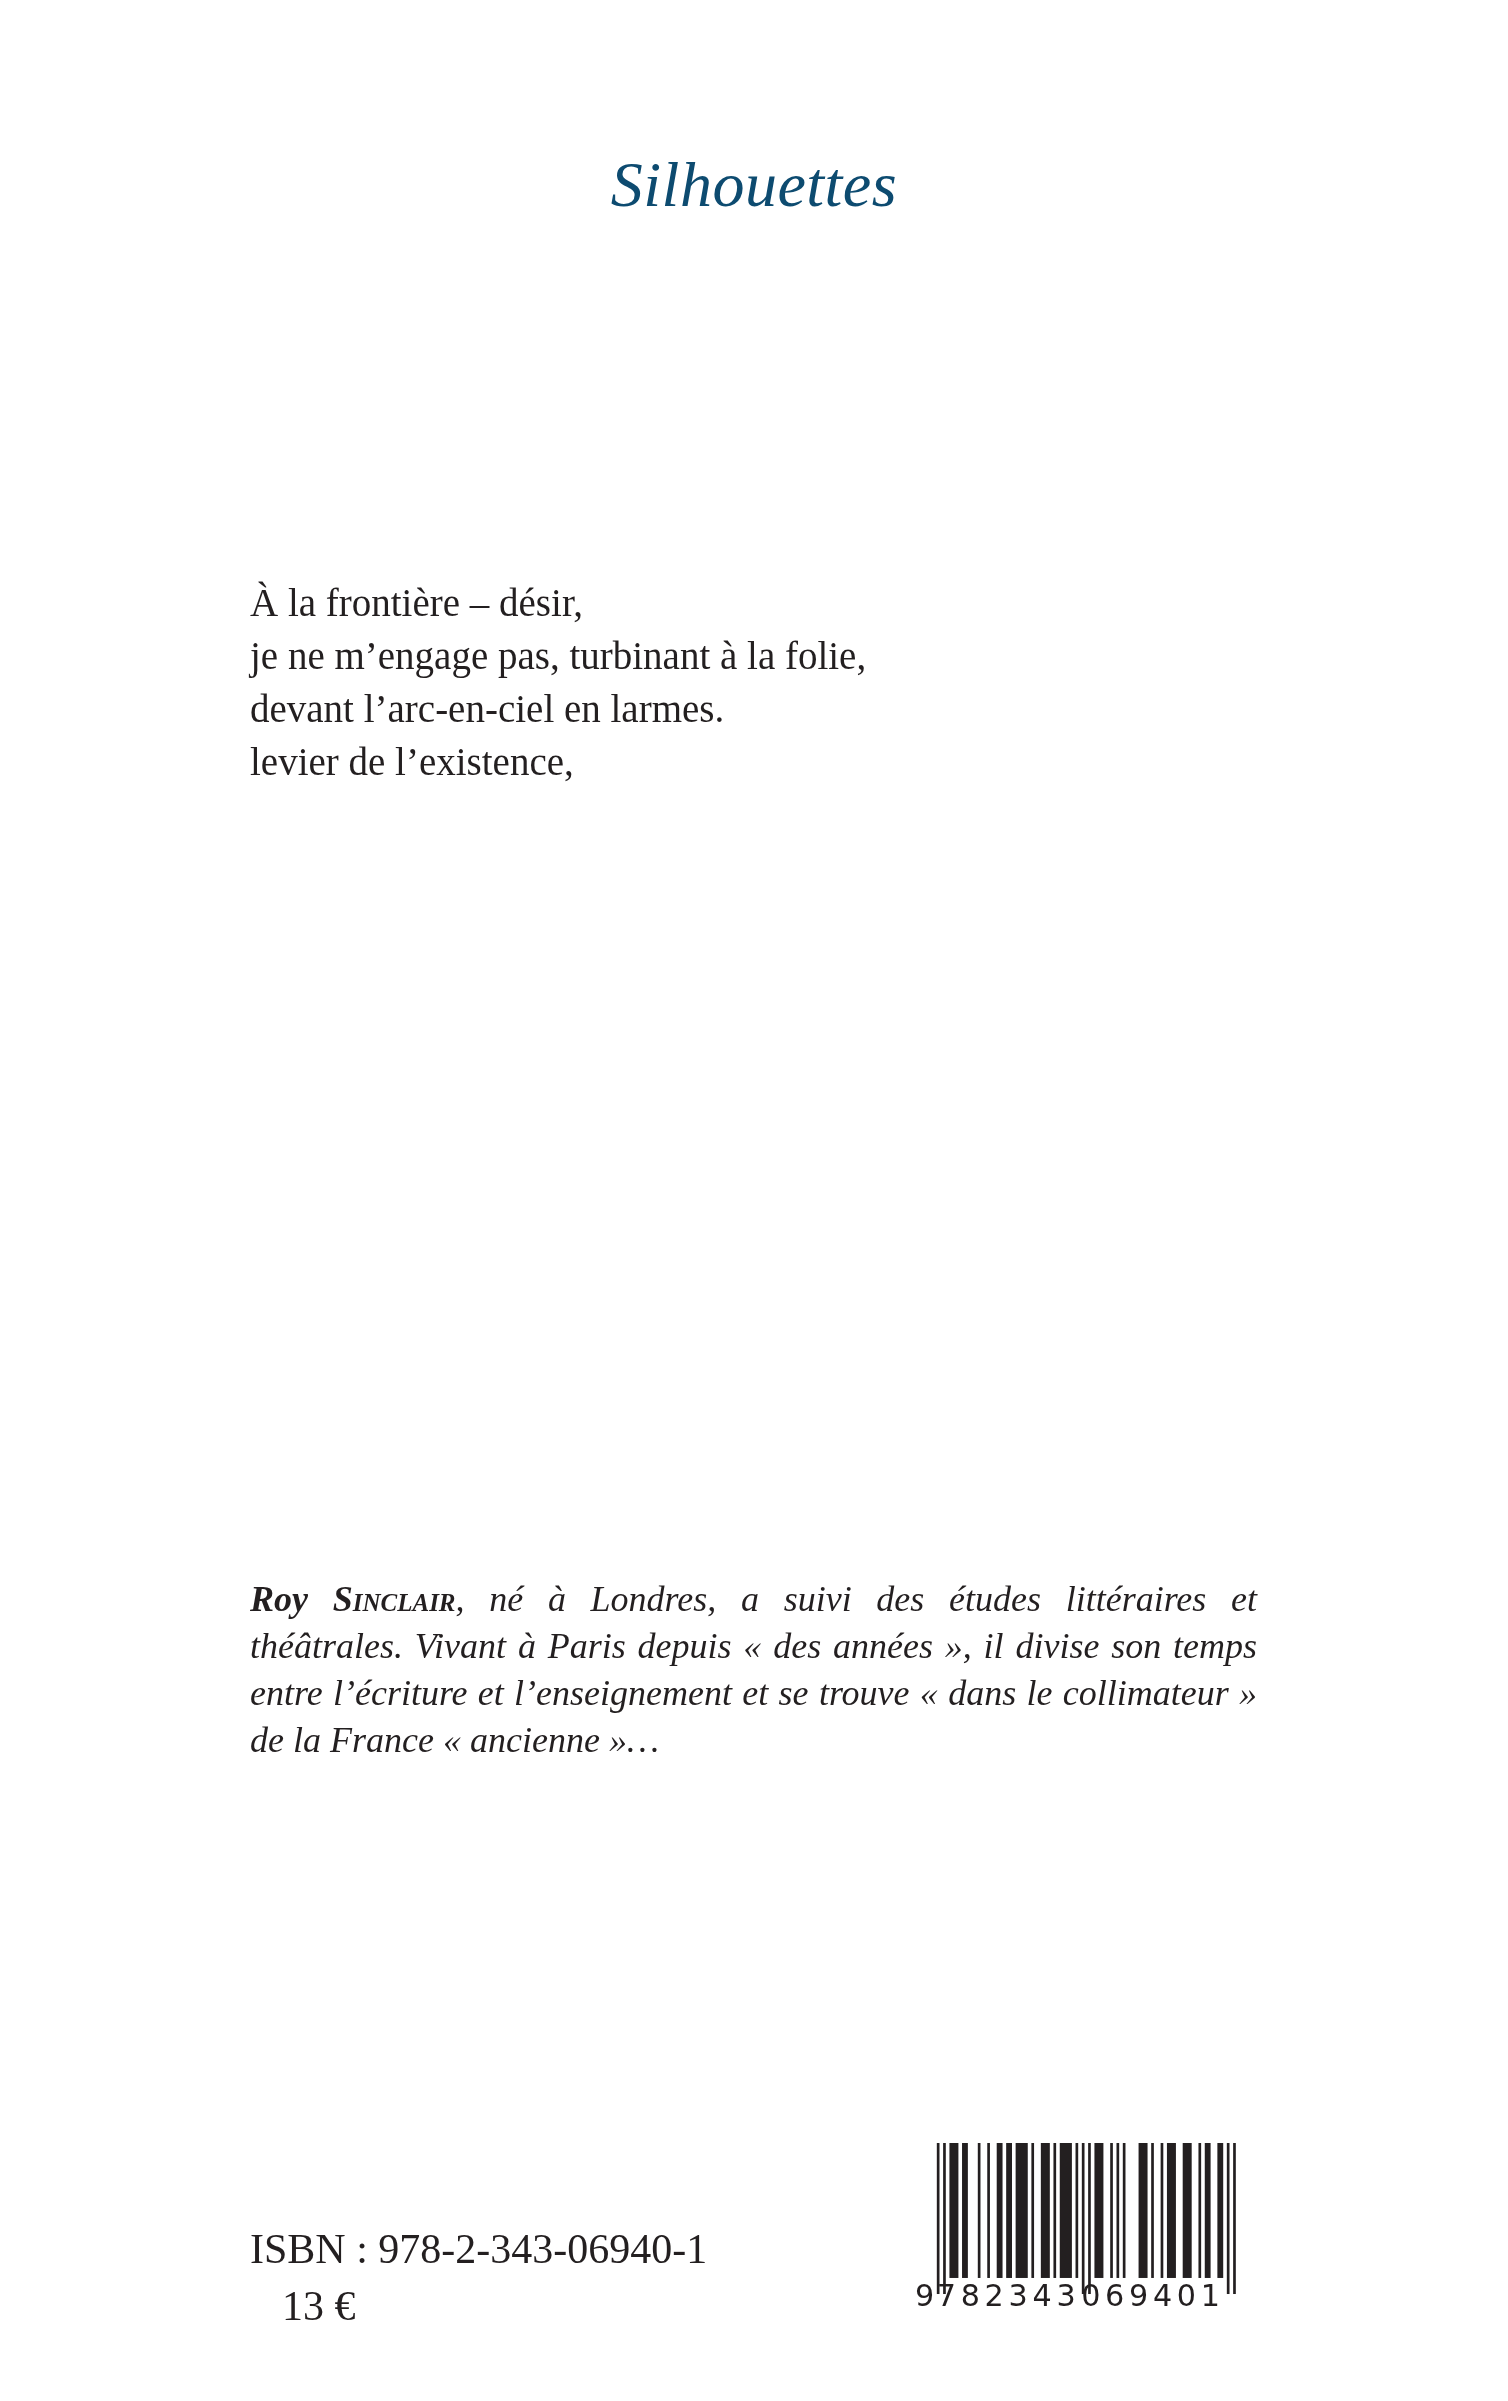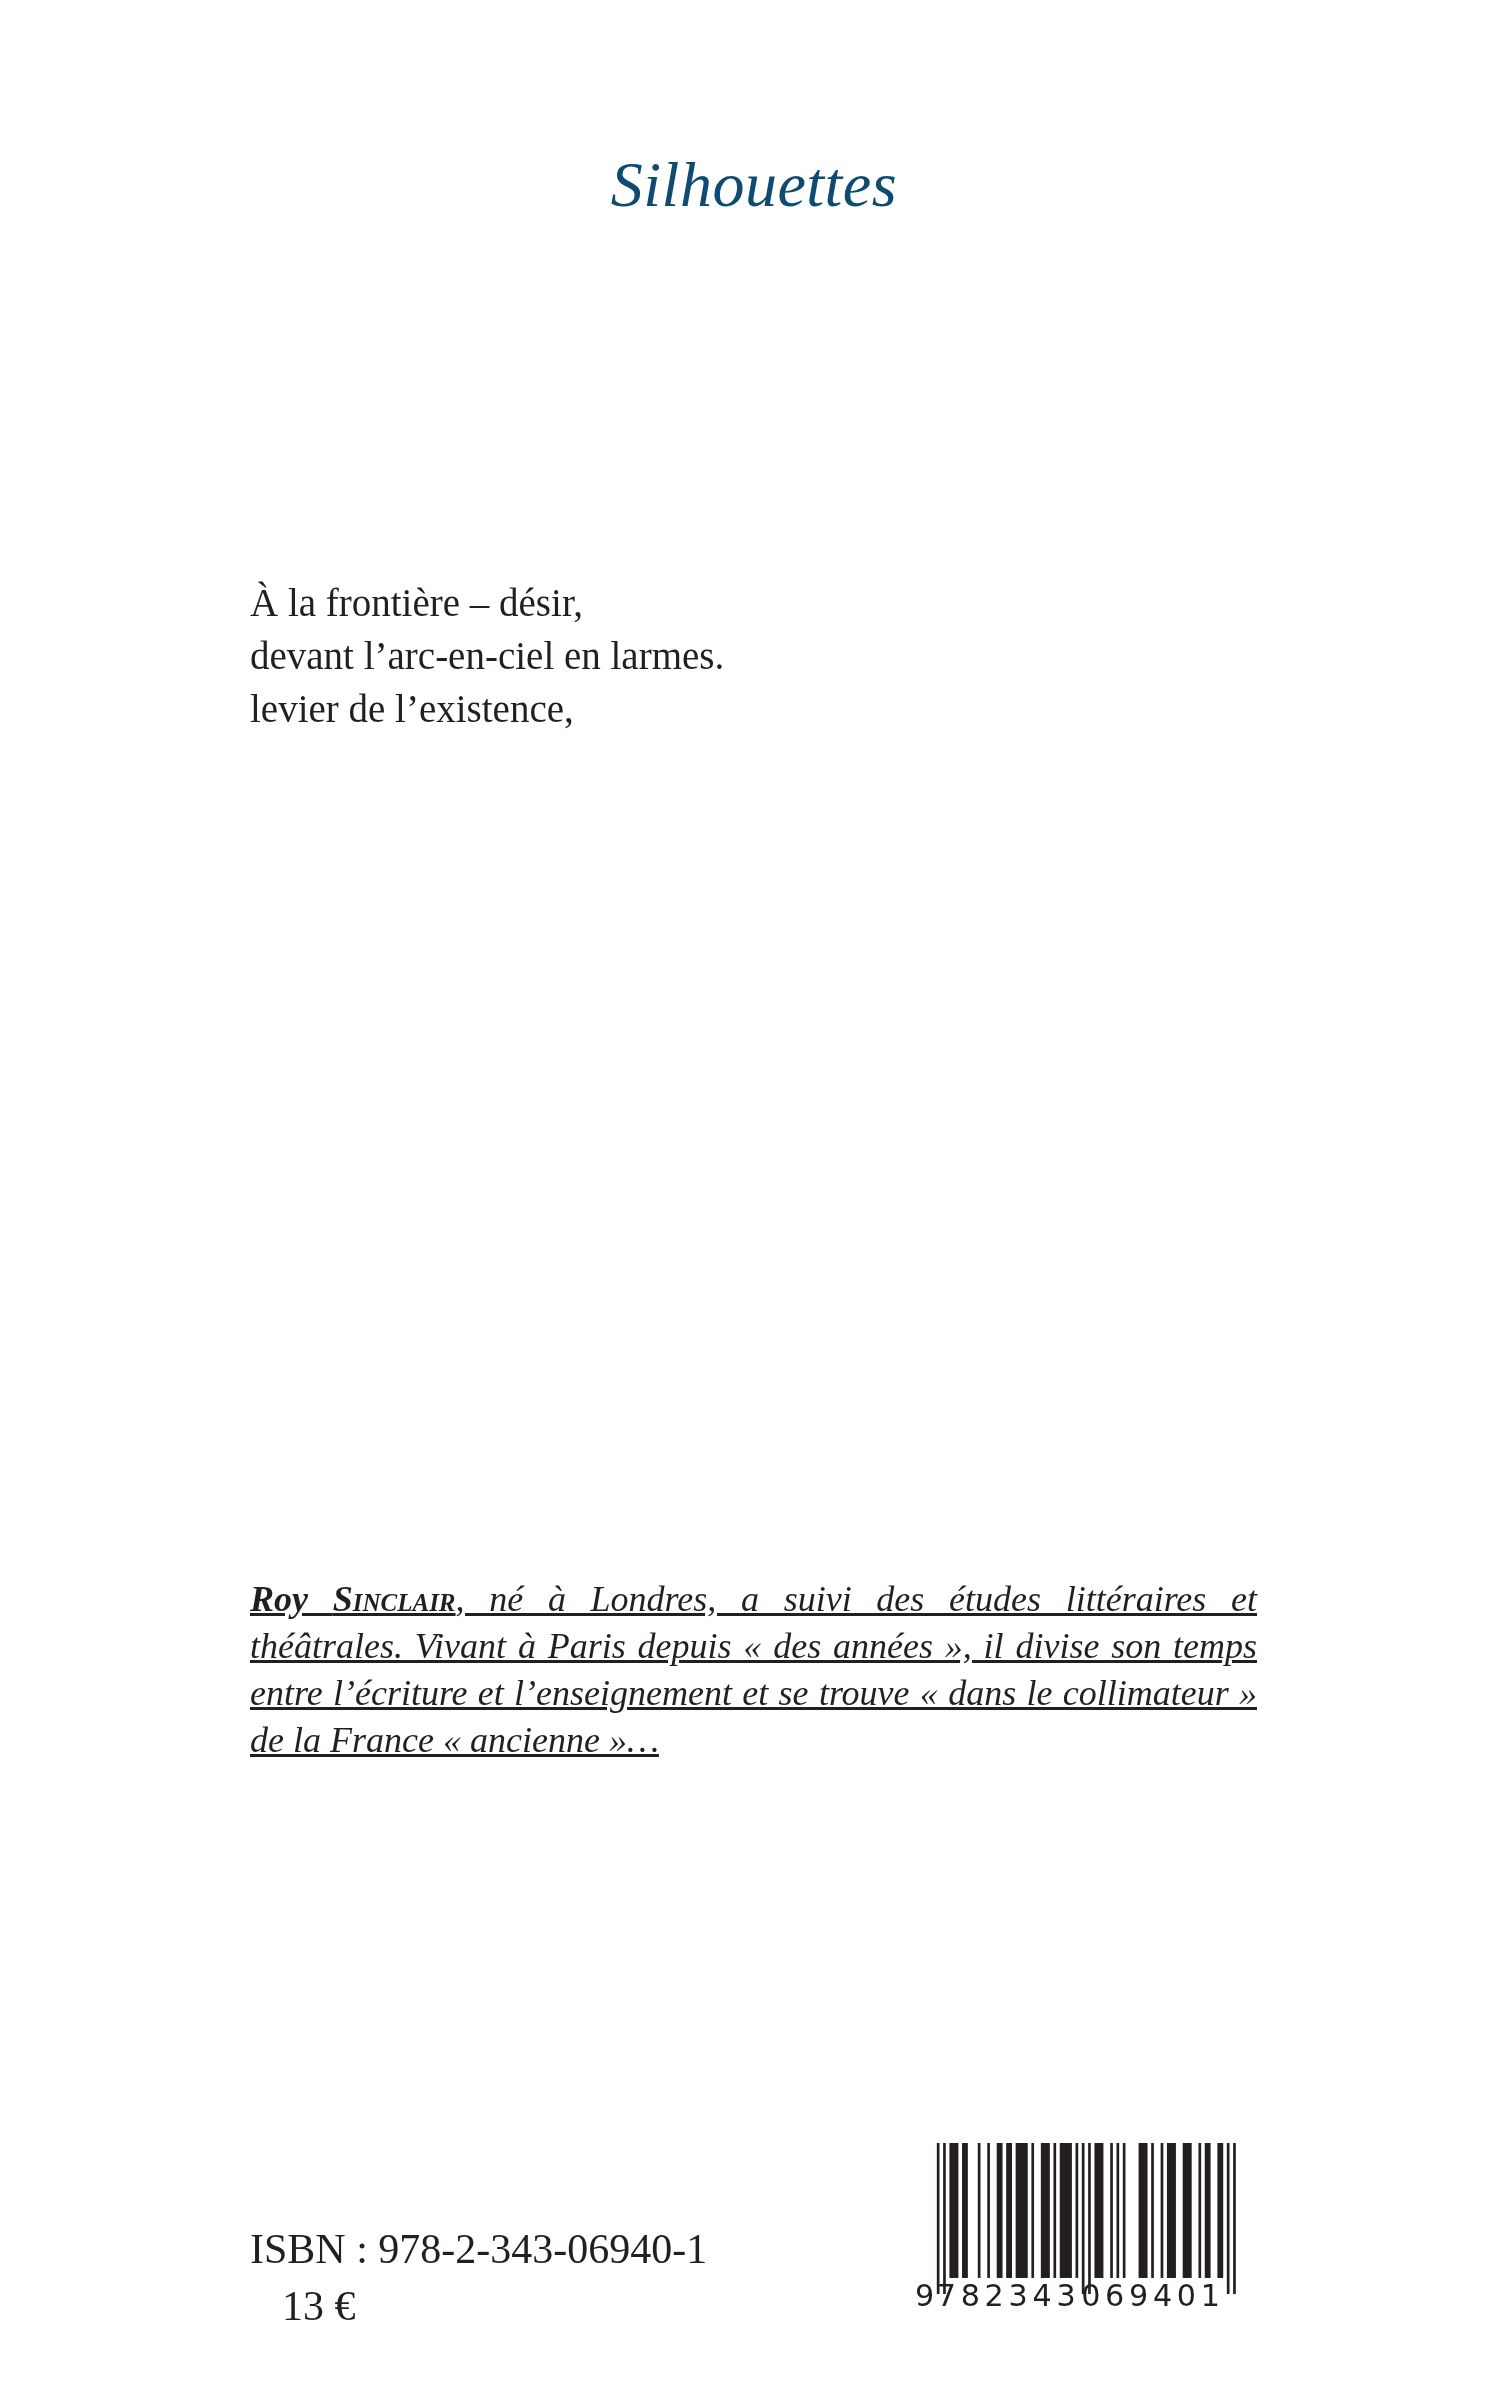--- a/index.html
+++ b/index.html
@@ -44,21 +44,20 @@
       position: absolute;
       left: 250px;
       top: 1576px;
       width: 1007px;
       font-size: 36px;
       line-height: 47px;
       font-style: italic;
       text-align: justify;
       text-align-last: left;
       margin: 0;
-      text-decoration: underline;
     }
     .bio .author {
       font-weight: bold;
     }
     .bio .author-surname {
       font-variant: small-caps;
       font-weight: bold;
     }
     .isbn {
       position: absolute;
@@ -94,20 +93,21 @@
       fill: #231f20;
     }
   </style>
 </head>
 <body>
 
 <h1 class="title" style="color: rgb(13, 75, 112);">Silhouettes</h1>
 
 <div class="poem">
   <span class="poem-line">À la frontière – désir,</span>
+  <span class="poem-line">je ne m’engage pas, turbinant à la folie,</span>
   <span class="poem-line">devant l’arc-en-ciel en larmes.</span>
   <span class="poem-line">levier de l’existence,</span>
 </div>
 
 <p class="bio"><span class="author">Roy</span> <span class="author-surname">Sinclair</span><span>, né à Londres, a suivi des études littéraires et théâtrales. Vivant à Paris depuis « des années », il divise son temps entre l’écriture et l’enseignement et se trouve « dans le collimateur » de la France « ancienne »…</span></p>
 
 <div class="isbn">ISBN : 978-2-343-06940-1</div>
 <div class="price">13 €</div>
 
 <div class="barcode">

